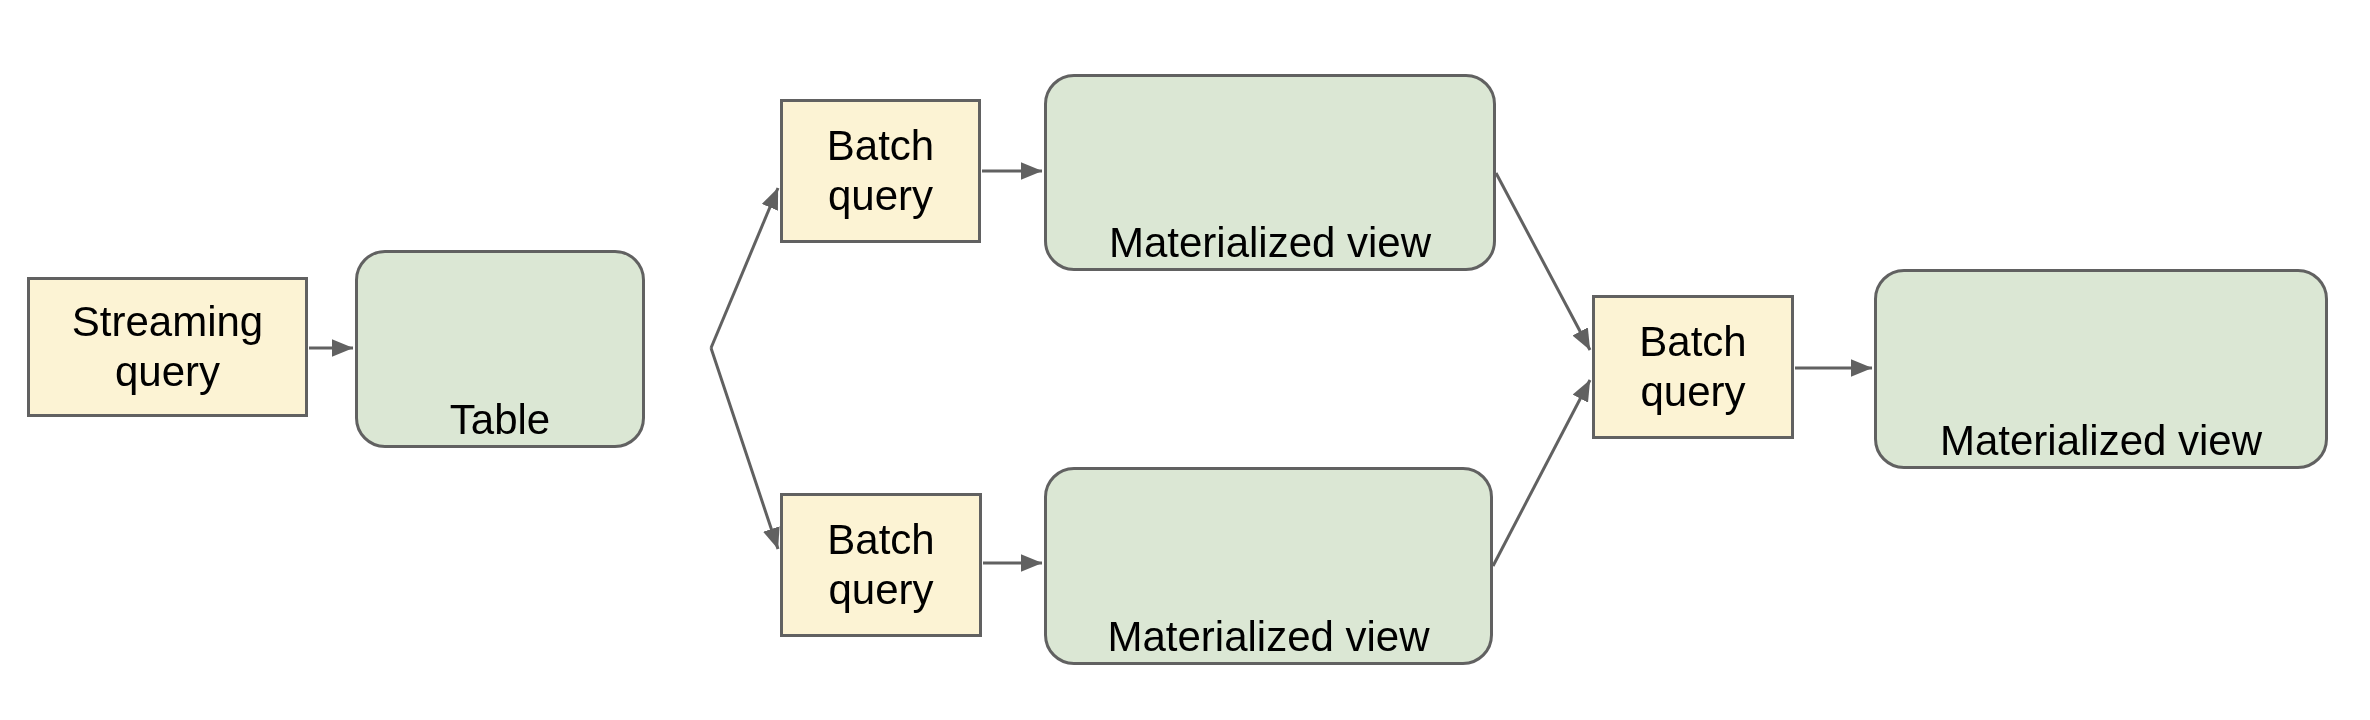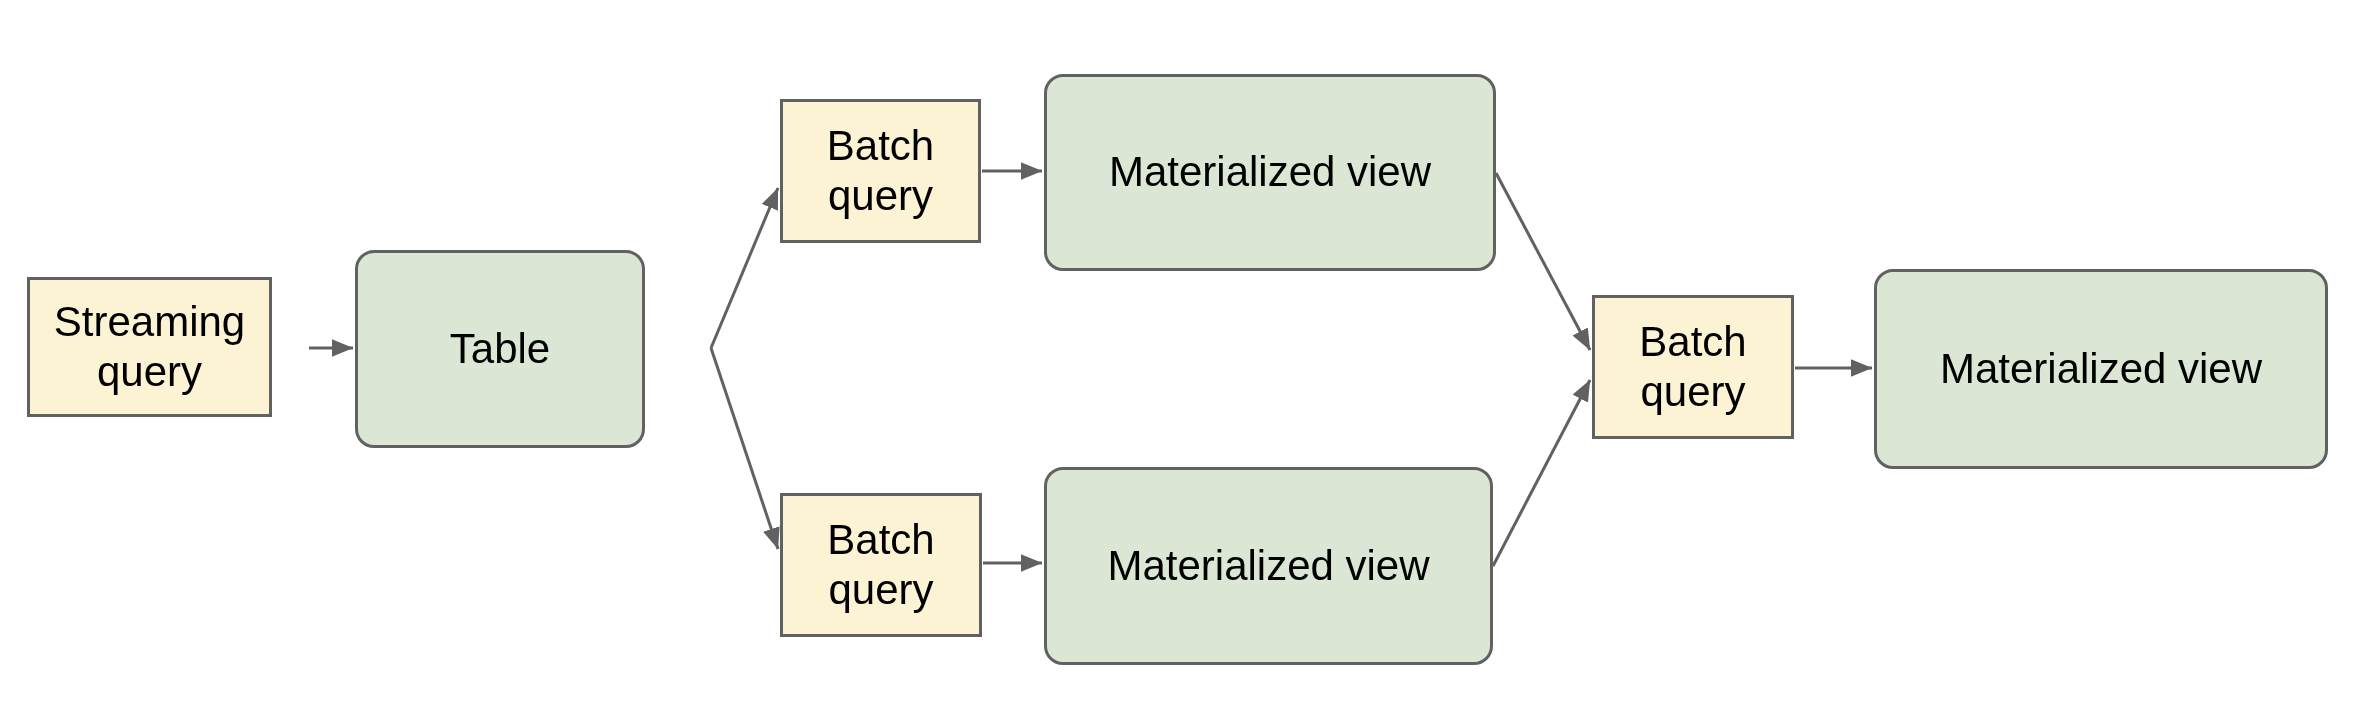--- a/index.html
+++ b/index.html
@@ -35,21 +35,22 @@
     line-height: 1.2;
     color: var(--text-color, #000000);
     padding: 0 8px;
   }
   .node.rect {
     background: var(--query-fill, #fcf3d4);
     border-radius: 0;
   }
   .node.rounded {
     background: var(--store-fill, #dbe7d4);
-    border-radius: 19px;
+    border-radius: 30px;
+    align-items: flex-end;
   }
   .node-label {
     display: inline-block;
   }
 </style>
 </head>
 <body>
 
 <div id="canvas" style="width: 2370px; height: 720px; background: rgb(255, 255, 255);">
   <svg id="connector-layer" width="2370" height="720" viewBox="0 0 2370 720">
@@ -60,21 +61,21 @@
     </defs>
   <line x1="309" y1="348" x2="353" y2="348" class="edge" marker-end="url(#arrowhead)"></line>
       <line x1="711" y1="348" x2="778" y2="188" class="edge" marker-end="url(#arrowhead)"></line>
       <line x1="711" y1="348" x2="778" y2="549" class="edge" marker-end="url(#arrowhead)"></line>
       <line x1="982" y1="171" x2="1042" y2="171" class="edge" marker-end="url(#arrowhead)"></line>
       <line x1="983" y1="563" x2="1042" y2="563" class="edge" marker-end="url(#arrowhead)"></line>
       <line x1="1496" y1="173" x2="1590" y2="350" class="edge" marker-end="url(#arrowhead)"></line>
       <line x1="1493" y1="566" x2="1590" y2="380" class="edge" marker-end="url(#arrowhead)"></line>
       <line x1="1795" y1="368" x2="1872" y2="368" class="edge" marker-end="url(#arrowhead)"></line>
     </svg>
-<div class="node rect" style="left: 27px; top: 277px; width: 245px; height: 140px;">
+<div class="node rect" style="left: 27px; top: 277px; width: 281px; height: 140px;">
       <span class="node-label">Streaming query</span>
     </div>
     <div class="node rounded" style="left: 355px; top: 250px; width: 290px; height: 198px;">
       <span class="node-label">Table</span>
     </div>
     <div class="node rect" style="left: 780px; top: 99px; width: 201px; height: 144px;">
       <span class="node-label">Batch query</span>
     </div>
     <div class="node rounded" style="left: 1044px; top: 74px; width: 452px; height: 197px;">
       <span class="node-label">Materialized view</span>

